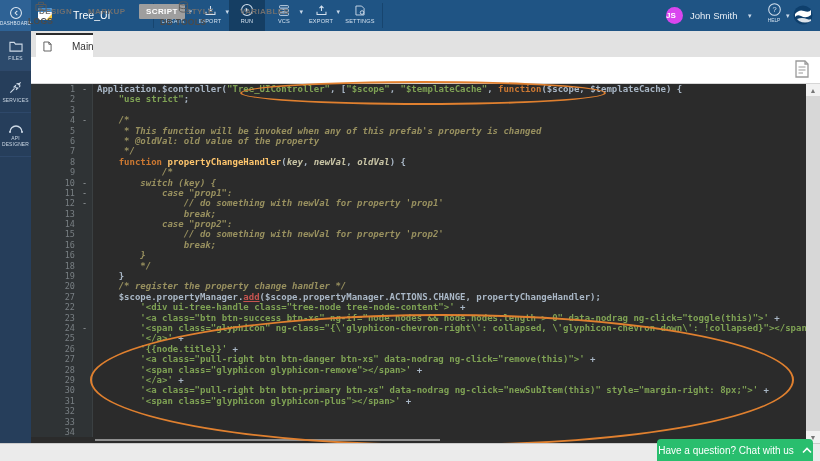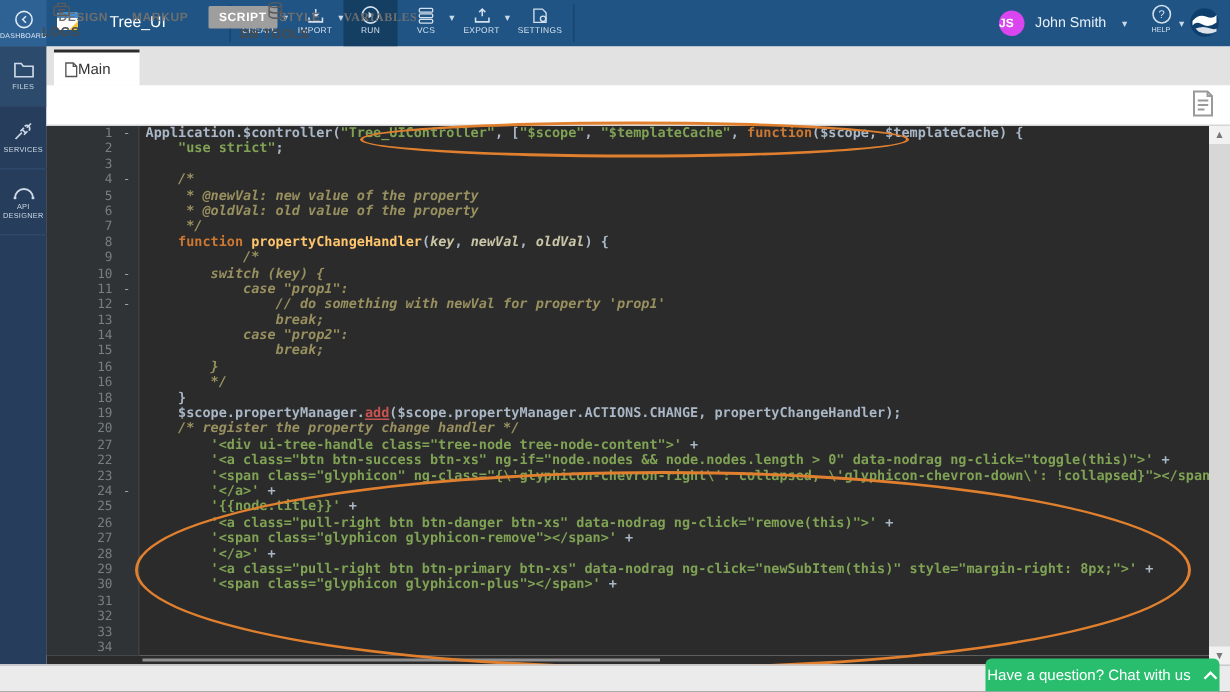--- a/index.html
+++ b/index.html
@@ -33,21 +33,21 @@
   .wm-logo{left:793px;top:5px;width:20px;height:20px;}
   
   .sidebar{left:0;top:31px;width:31px;height:412px;background:#263E5B;}
   .side-item{width:31px;display:flex;flex-direction:column;align-items:center;color:#cdd9e6;
     padding:9px 0 8px 0;border-bottom:1px solid #2e486a;}
   .side-item.active{background:#2C4A6C;}
   .side-item .lbl{font-size:4.9px;letter-spacing:.2px;margin-top:3px;text-align:center;line-height:6px;}
   
   .tabbar{left:31px;top:31px;width:789px;height:26px;background:#E2E2E2;}
   .tab-main{left:36px;top:33px;width:57px;height:24px;background:#fff;border-top:2px solid #2b2b2b;
-    display:flex;align-items:center;gap:0;padding-left:7px;box-sizing:border-box;}
+    display:flex;align-items:center;gap:20px;padding-left:7px;box-sizing:border-box;}
   .tab-main .lbl{font-size:10px;color:#333;}
   
   .subtabs{left:31px;top:57px;width:789px;height:27px;background:#fff;border-bottom:1px solid #d6d6d6;box-sizing:border-box;}
   .subtab{position:absolute;top:7px;font-size:8px;font-weight:bold;letter-spacing:.4px;color:#6f6f6f;}
   .subtab.active{background:#9E9E9E;color:#fff;padding:3px 7px;top:4px;border-radius:1px;}
   .fmt-icon{left:793px;top:59px;}
   
   .editor{left:31px;top:84px;width:775px;height:353px;background:#2B2B2B;overflow:hidden;}
   .gutter{left:31px;top:84px;width:62px;height:353px;background:#2F3335;border-right:1px solid #3b4042;box-sizing:border-box;overflow:hidden;}
   .gline{height:10.4px;line-height:10.4px;text-align:right;padding-right:17px;
@@ -227,21 +227,21 @@
       </svg>
   </span>
   <span class="lbl">Main</span>
 </div>
 
 <div class="abs subtabs"></div>
 <span class="subtab" style="left:39px;">DESIGN</span>
 <span class="subtab" style="left:88px;">MARKUP</span>
 <span class="subtab active" style="left:139px;">SCRIPT</span>
 <span class="subtab" style="left:186px;">STYLE</span>
-<span class="subtab" style="left:229px;font-family:Liberation Serif, serif;">VARIABLES</span>
+<span class="subtab" style="left:240px;">VARIABLES</span>
 <div class="abs fmt-icon">
   <svg width="18" height="20" viewBox="0 0 18 20">
       <path d="M3 2 H12 L15 5 V18 H3 Z" fill="none" stroke="#9a9a9a" stroke-width="1.3"></path>
       <path d="M12 2 V5 H15" fill="none" stroke="#9a9a9a" stroke-width="1.3"></path>
       <path d="M5.5 8 H12.5 M5.5 11 H12.5 M5.5 14 H10" stroke="#9a9a9a" stroke-width="1.2"></path>
     </svg>
 </div>
 
 <div class="abs editor"></div>
 <div class="abs gutter">
@@ -278,36 +278,37 @@
     <div class="gline"><span>31</span></div>
     <div class="gline"><span>32</span></div>
     <div class="gline"><span>33</span></div>
     <div class="gline"><span>34</span></div>
   </div>
 <div class="abs codepane">
     <div class="cline"><span class="tk-p">Application.$controller(</span><span class="tk-s">"Tree_UIController"</span><span class="tk-p">, [</span><span class="tk-s">"$scope"</span><span class="tk-p">, </span><span class="tk-s">"$templateCache"</span><span class="tk-p">, </span><span class="tk-k">function</span><span class="tk-p">($scope, $templateCache) {</span></div>
     <div class="cline"><span class="tk-p">    </span><span class="tk-s">"use strict"</span><span class="tk-p">;</span></div>
     <div class="cline"><span class="tk-p"></span></div>
     <div class="cline"><span class="tk-c">    /*</span></div>
-    <div class="cline"><span class="tk-c">     * @newVal: new value of the property</span></div>
+    <div class="cline"><span class="tk-c">     * This function will be invoked when any of this prefab's property is changed</span></div>
     <div class="cline"><span class="tk-c">     * @oldVal: old value of the property</span></div>
     <div class="cline"><span class="tk-c">     */</span></div>
     <div class="cline"><span class="tk-p">    </span><span class="tk-k">function</span><span class="tk-p"> </span><span class="tk-f">propertyChangeHandler</span><span class="tk-p">(</span><span class="tk-pr">key</span><span class="tk-p">, </span><span class="tk-pr">newVal</span><span class="tk-p">, </span><span class="tk-pr">oldVal</span><span class="tk-p">) {</span></div>
     <div class="cline"><span class="tk-c">            /*</span></div>
     <div class="cline"><span class="tk-c">        switch (key) {</span></div>
     <div class="cline"><span class="tk-c">            case "prop1":</span></div>
     <div class="cline"><span class="tk-c">                // do something with newVal for property 'prop1'</span></div>
     <div class="cline"><span class="tk-c">                break;</span></div>
     <div class="cline"><span class="tk-c">            case "prop2":</span></div>
+    <div class="cline"><span class="tk-c">                // do something with newVal for property 'prop2'</span></div>
     <div class="cline"><span class="tk-c">                break;</span></div>
     <div class="cline"><span class="tk-c">        }</span></div>
     <div class="cline"><span class="tk-c">        */</span></div>
     <div class="cline"><span class="tk-p">    }</span></div>
+    <div class="cline"><span class="tk-c">    /* register the property change handler */</span></div>
     <div class="cline"><span class="tk-p">    $scope.propertyManager.</span><span class="tk-e">add</span><span class="tk-p">($scope.propertyManager.ACTIONS.CHANGE, propertyChangeHandler);</span></div>
-    <div class="cline"><span class="tk-c">    /* register the property change handler */</span></div>
     <div class="cline"><span class="tk-p">        </span><span class="tk-s">'&lt;div ui-tree-handle class="tree-node tree-node-content"&gt;'</span><span class="tk-p"> +</span></div>
     <div class="cline"><span class="tk-p">        </span><span class="tk-s">'&lt;a class="btn btn-success btn-xs" ng-if="node.nodes &amp;&amp; node.nodes.length &gt; 0" data-nodrag ng-click="toggle(this)"&gt;'</span><span class="tk-p"> +</span></div>
     <div class="cline"><span class="tk-p">        </span><span class="tk-s">'&lt;span class="glyphicon" ng-class="{\'glyphicon-chevron-right\': collapsed, \'glyphicon-chevron-down\': !collapsed}"&gt;&lt;/span&gt;'</span></div>
     <div class="cline"><span class="tk-p">        </span><span class="tk-s">'&lt;/a&gt;'</span><span class="tk-p"> +</span></div>
     <div class="cline"><span class="tk-p">        </span><span class="tk-s">'{{node.title}}'</span><span class="tk-p"> +</span></div>
     <div class="cline"><span class="tk-p">        </span><span class="tk-s">'&lt;a class="pull-right btn btn-danger btn-xs" data-nodrag ng-click="remove(this)"&gt;'</span><span class="tk-p"> +</span></div>
     <div class="cline"><span class="tk-p">        </span><span class="tk-s">'&lt;span class="glyphicon glyphicon-remove"&gt;&lt;/span&gt;'</span><span class="tk-p"> +</span></div>
     <div class="cline"><span class="tk-p">        </span><span class="tk-s">'&lt;/a&gt;'</span><span class="tk-p"> +</span></div>
     <div class="cline"><span class="tk-p">        </span><span class="tk-s">'&lt;a class="pull-right btn btn-primary btn-xs" data-nodrag ng-click="newSubItem(this)" style="margin-right: 8px;"&gt;'</span><span class="tk-p"> +</span></div>
     <div class="cline"><span class="tk-p">        </span><span class="tk-s">'&lt;span class="glyphicon glyphicon-plus"&gt;&lt;/span&gt;'</span><span class="tk-p"> +</span></div>

